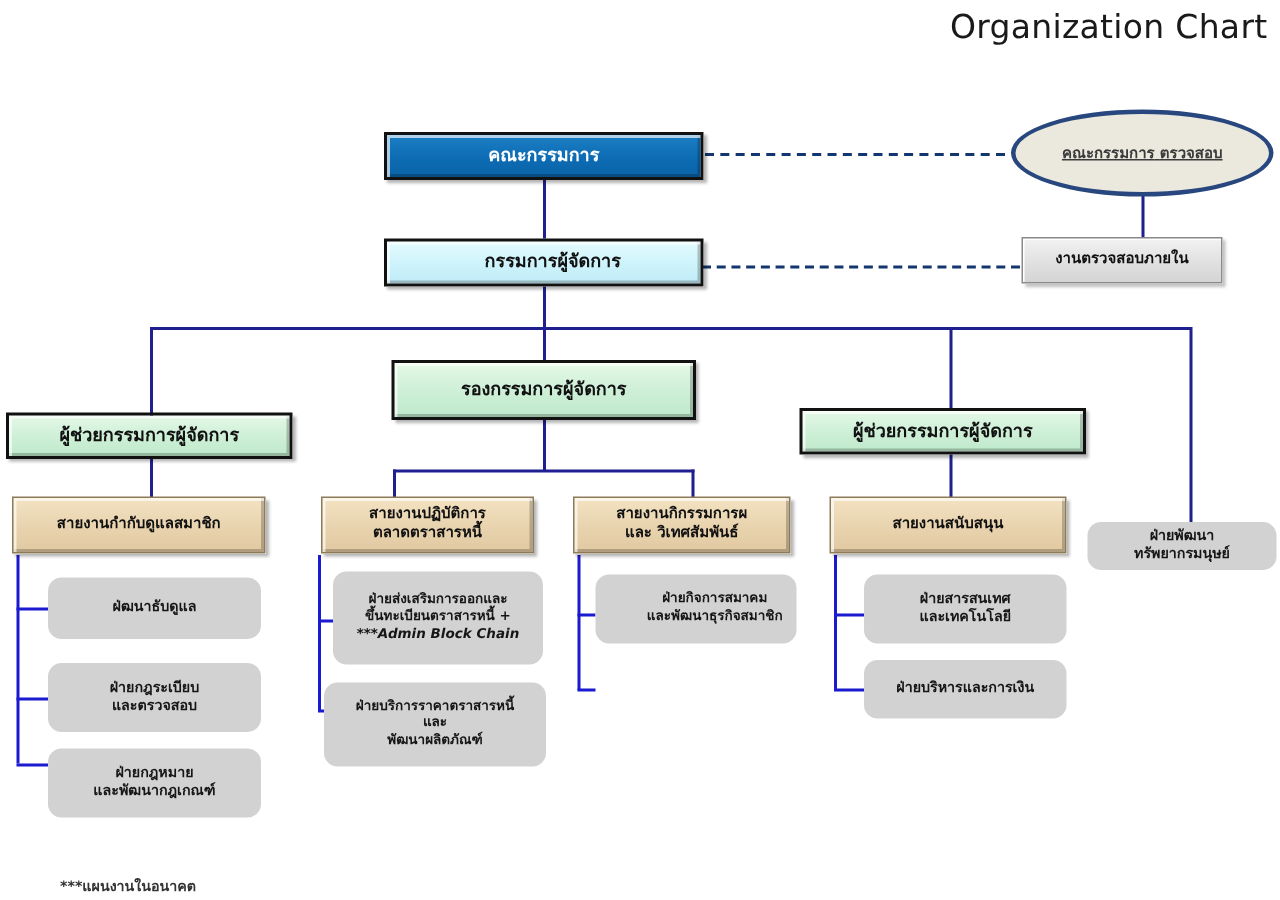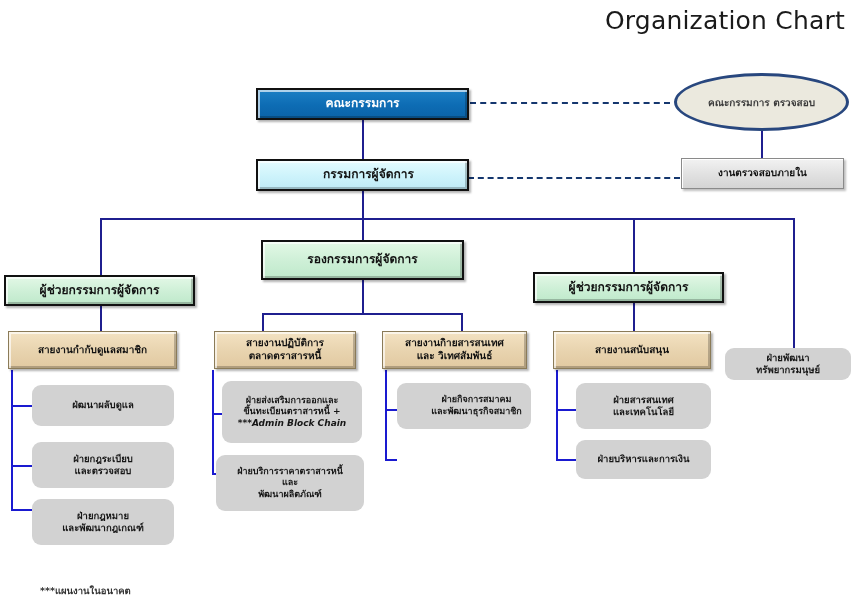--- a/index.html
+++ b/index.html
@@ -8,21 +8,21 @@
     background:#ffffff;
     font-family:"DejaVu Sans","Liberation Sans",sans-serif;
     overflow:hidden;
     position:relative;
   }
   #chart{position:relative;width:853px;height:600px;}
 
   
   .title{
     position:absolute; right:8px; top:6px;
-    font-size:25px; font-weight:400; color:#1a1a1a;
+    font-size:22px; font-weight:400; color:#1a1a1a;
     letter-spacing:.2px; white-space:nowrap;
   }
 
   
   .node{
     position:absolute; box-sizing:border-box;
     display:flex; align-items:center; justify-content:center;
     text-align:center; line-height:1.28;
     color:#111; font-size:10.5px; font-weight:700;
     z-index:5;
@@ -135,28 +135,28 @@
   <div class="ln-v ln-blue" style="left:556px;top:370px;height:90px;"></div>
   <div class="ln-h ln-blue" style="left:556px;top:409px;width:20px;"></div>
   <div class="ln-h ln-blue" style="left:556px;top:459px;width:20px;"></div>
 
   <div class="node bevel b-blue" style="left:256px;top:88px;width:213px;height:32px;font-size:12px;">
     <span class="lbl">
         <span class="ln">คณะกรรมการ</span>
       </span>
   </div>
 
-  <div class="ellipse" style="left:674px;top:73px;width:175px;height:58px;">
+  <div class="ellipse" style="left:674px;top:73px;width:175px;height:58px;text-decoration:underline;">
     <span class="lbl">
       <span class="ln">คณะกรรมการ</span>
       <span class="ln">ตรวจสอบ</span>
     </span>
   </div>
 
-  <div class="node b-grayflat" style="left:681px;top:158px;width:163px;height:31px;font-size:10px;text-align:center;">
+  <div class="node b-grayflat" style="left:681px;top:158px;width:134px;height:31px;font-size:10px;text-align:center;">
     <span class="lbl">
         <span class="ln">งานตรวจสอบภายใน</span>
       </span>
   </div>
 
   <div class="node bevel b-cyan" style="left:256px;top:159px;width:213px;height:32px;font-size:12px;">
     <span class="lbl">
         <span class="ln">กรรมการผู้จัดการ</span>
       </span>
   </div>
@@ -186,21 +186,21 @@
     </span>
   </div>
 
   <div class="node bevel b-tan" style="left:8px;top:331px;width:169px;height:38px;font-size:10px;">
     <span class="lbl">
       <span class="ln">สายงานกำกับดูแลสมาชิก</span>
     </span>
   </div>
   <div class="node b-round" style="left:32px;top:385px;width:142px;height:41px;font-size:9.5px;">
     <span class="lbl">
-        <span class="ln">ฝ่ฒนาผลับดูแล</span>
+        <span class="ln">ฝ่ฒนาธับดูแล</span>
       </span>
   </div>
   <div class="node b-round" style="left:32px;top:442px;width:142px;height:46px;font-size:9.5px;">
     <span class="lbl">
       <span class="ln">ฝ่ายกฎระเบียบ</span>
       <span class="ln">และตรวจสอบ</span>
     </span>
   </div>
   <div class="node b-round" style="left:32px;top:499px;width:142px;height:46px;font-size:9.5px;">
     <span class="lbl">
@@ -225,21 +225,21 @@
   <div class="node b-round" style="left:216px;top:455px;width:148px;height:56px;font-size:9px;">
     <span class="lbl">
       <span class="ln">ฝ่ายบริการราคาตราสารหนี้</span>
       <span class="ln">และ</span>
       <span class="ln">พัฒนาผลิตภัณฑ์</span>
     </span>
   </div>
 
   <div class="node bevel b-tan" style="left:382px;top:331px;width:145px;height:38px;font-size:10px;">
     <span class="lbl">
-      <span class="ln">สายงานกิายสารสนเทศ</span>
+      <span class="ln">สายงานกิกรรมการผ</span>
       <span class="ln">และ  วิเทศสัมพันธ์</span>
     </span>
   </div>
   <div class="node b-round" style="left:397px;top:383px;width:134px;height:46px;font-size:9px;padding-left:25px;">
     <span class="lbl">
       <span class="ln">ฝ่ายกิจการสมาคม</span>
       <span class="ln">และพัฒนาธุรกิจสมาชิก</span>
     </span>
   </div>
 

